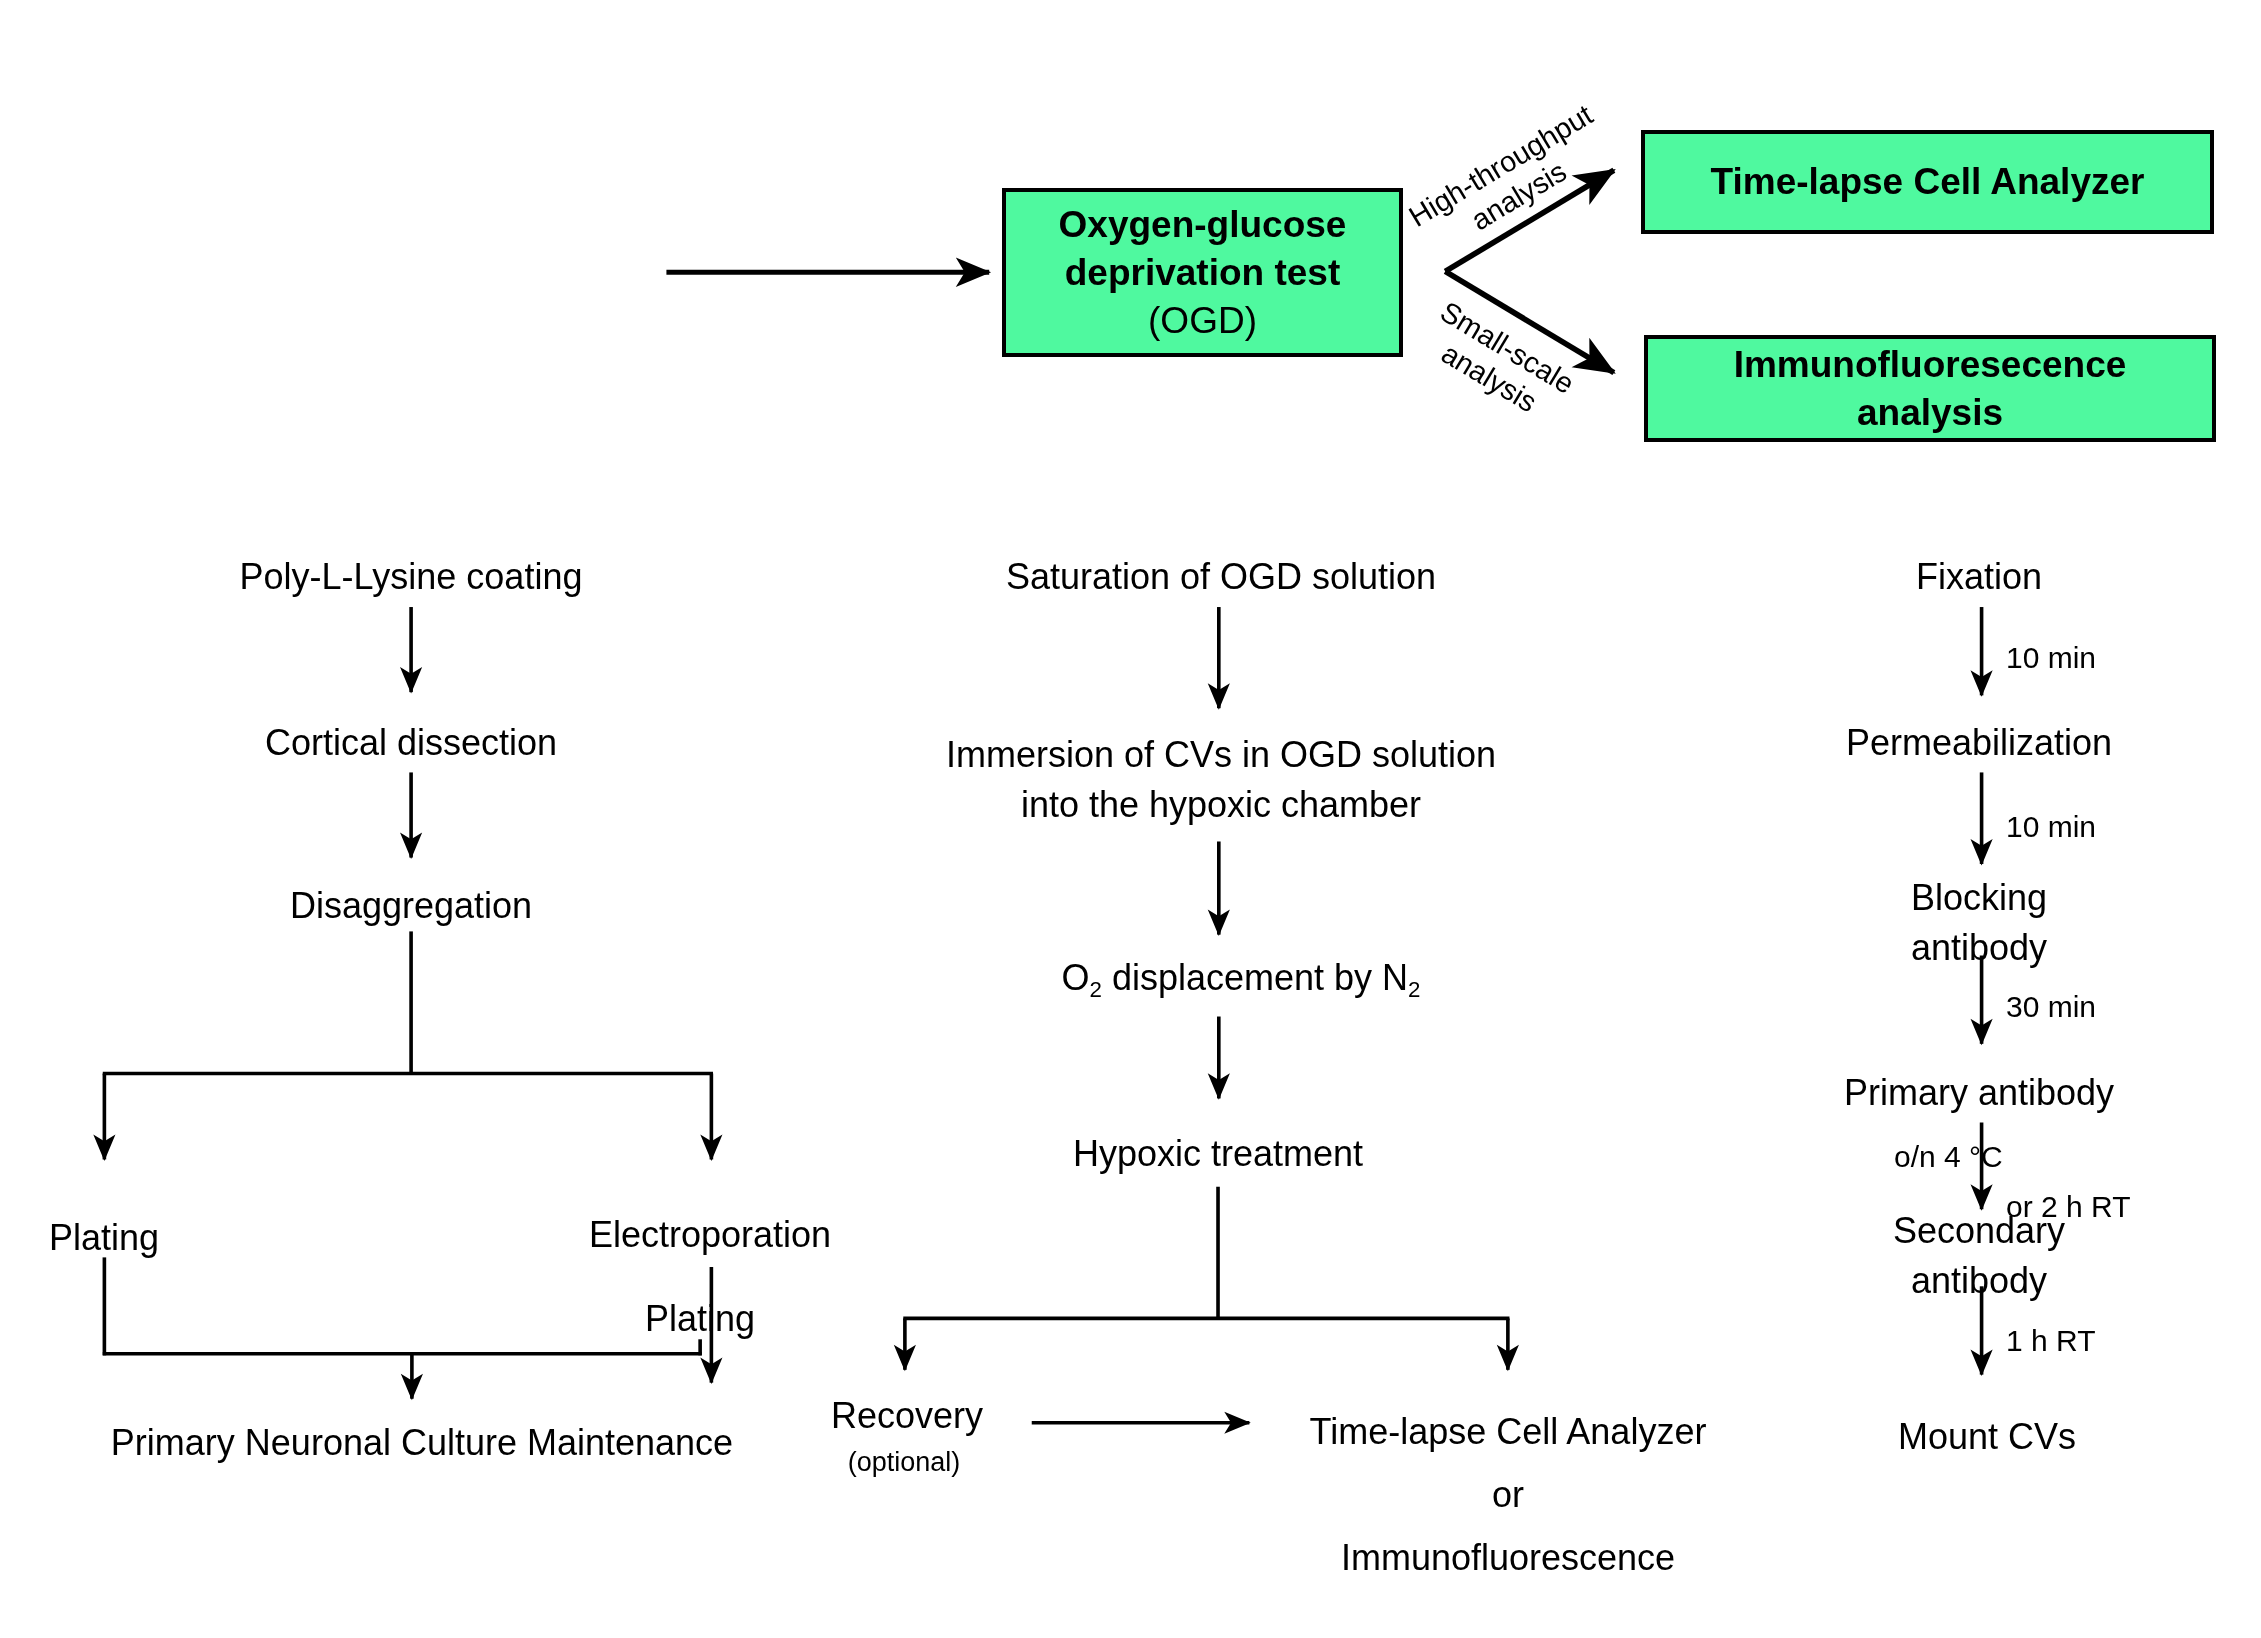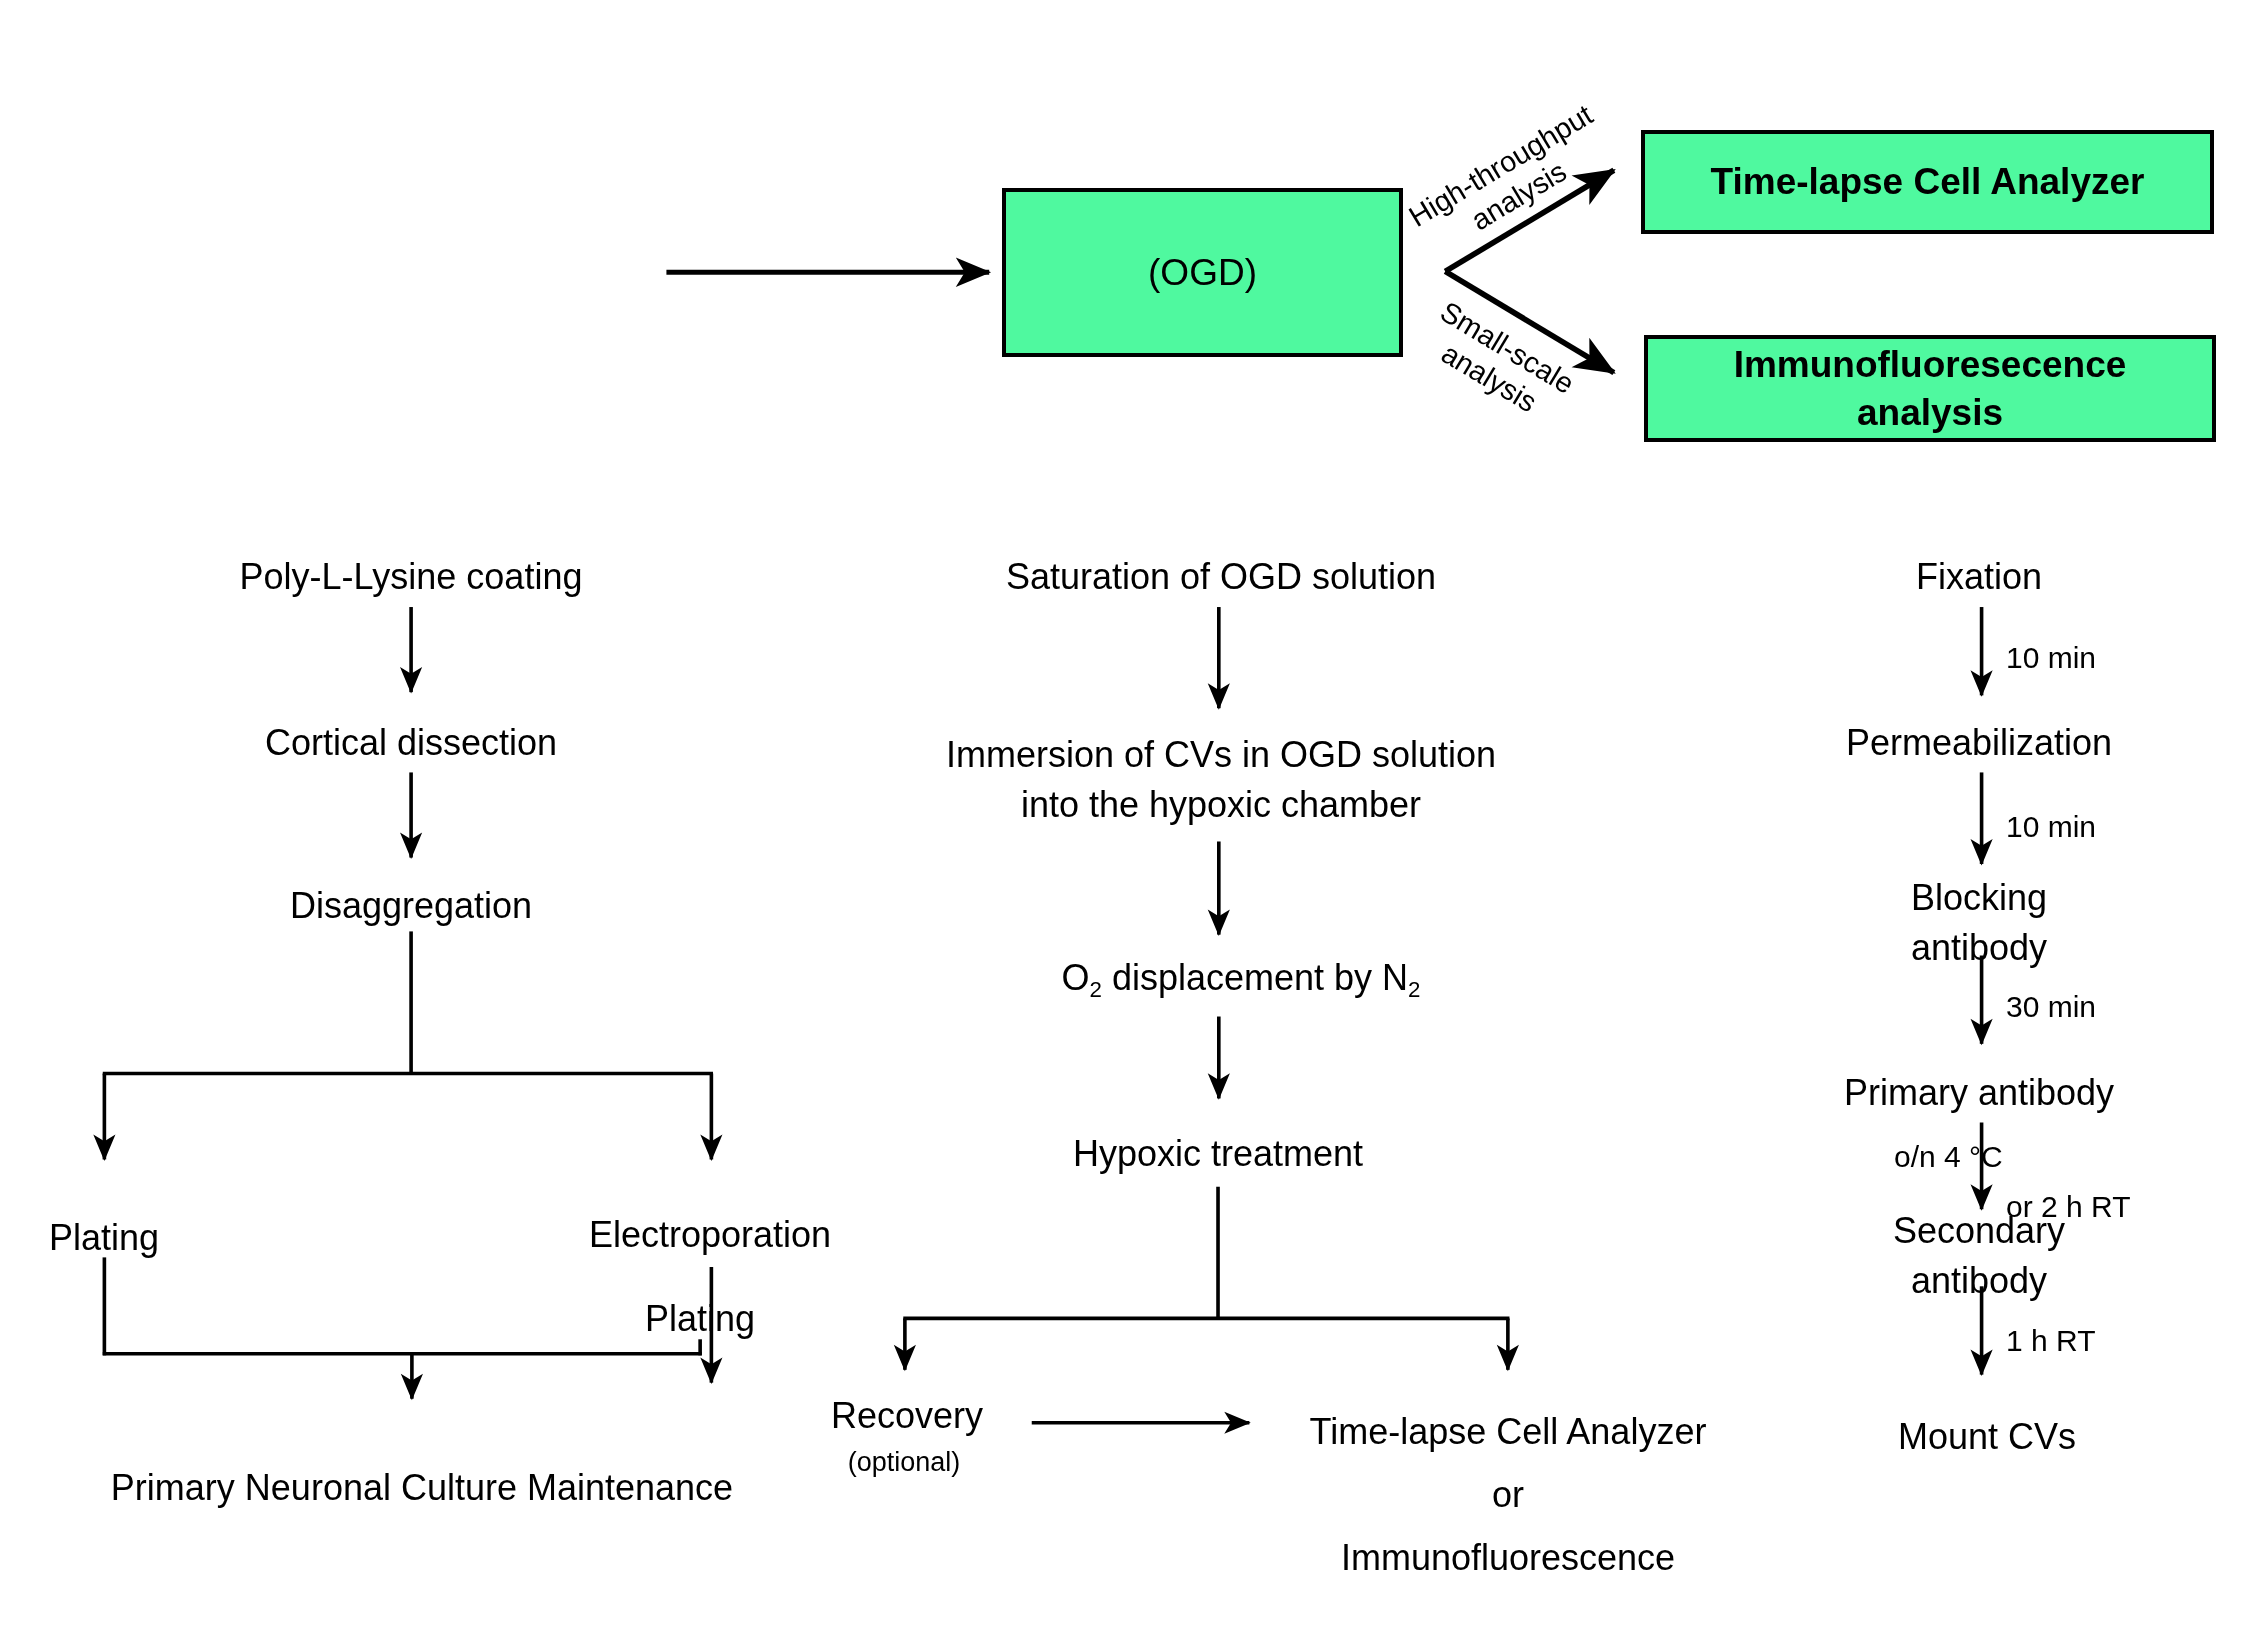--- a/index.html
+++ b/index.html
@@ -78,20 +78,22 @@
 
     <line x1="2468" y1="756" x2="2468" y2="866" stroke="#000" stroke-width="4.5" marker-end="url(#ah)"></line>
     <line x1="2468" y1="962" x2="2468" y2="1076" stroke="#000" stroke-width="4.5" marker-end="url(#ah)"></line>
     <line x1="2468" y1="1190" x2="2468" y2="1300" stroke="#000" stroke-width="4.5" marker-end="url(#ah)"></line>
     <line x1="2468" y1="1398" x2="2468" y2="1506" stroke="#000" stroke-width="4.5" marker-end="url(#ah)"></line>
     <line x1="2468" y1="1602" x2="2468" y2="1712" stroke="#000" stroke-width="4.5" marker-end="url(#ah)"></line>
   </svg>
 
 
   <div class="gbox" style="left:1002px;top:188px;width:401px;height:169px;">
+    <span>Oxygen-glucose
+deprivation test</span>
     <span class="sub-line">(OGD)</span>
   </div>
 
   <div class="gbox" style="left:1641px;top:130px;width:573px;height:104px;">
     <span>Time-lapse Cell Analyzer</span>
   </div>
 
   <div class="gbox" style="left:1644px;top:335px;width:572px;height:107px;">
     <span>Immunofluoresecence
 analysis</span>
@@ -101,21 +103,21 @@
 analysis</div>
   <div class="rot" style="left:1498px;top:363px;transform:translate(-50%,-50%) rotate(31deg);">Small-scale
 analysis</div>
 
   <div class="t" style="left:411px;top:577px;">Poly-L-Lysine coating</div>
   <div class="t" style="left:411px;top:743px;">Cortical dissection</div>
   <div class="t" style="left:411px;top:906px;">Disaggregation</div>
   <div class="t" style="left:104px;top:1238px;">Plating</div>
   <div class="t" style="left:710px;top:1235px;">Electroporation</div>
   <div class="t" style="left:700px;top:1319px;">Plating</div>
-  <div class="t" style="left:422px;top:1443px;margin-top:45px;">Primary Neuronal Culture Maintenance</div>
+  <div class="t" style="left:422px;top:1443px;">Primary Neuronal Culture Maintenance</div>
 
   <div class="t" style="left:1221px;top:577px;">Saturation of OGD solution</div>
   <div class="t" style="left:1221px;top:780px;">Immersion of CVs in OGD solution
 into the hypoxic chamber</div>
   <div class="t pre" style="left:1221px;top:984px;">
     <span>O</span><span class="subsc">2</span><span> displacement by N</span><span class="subsc">2</span>
   </div>
   <div class="t" style="left:1218px;top:1154px;">Hypoxic treatment</div>
   <div class="t" style="left:907px;top:1416px;">Recovery</div>
   <div class="t opt" style="left:904px;top:1462px;">(optional)</div>

